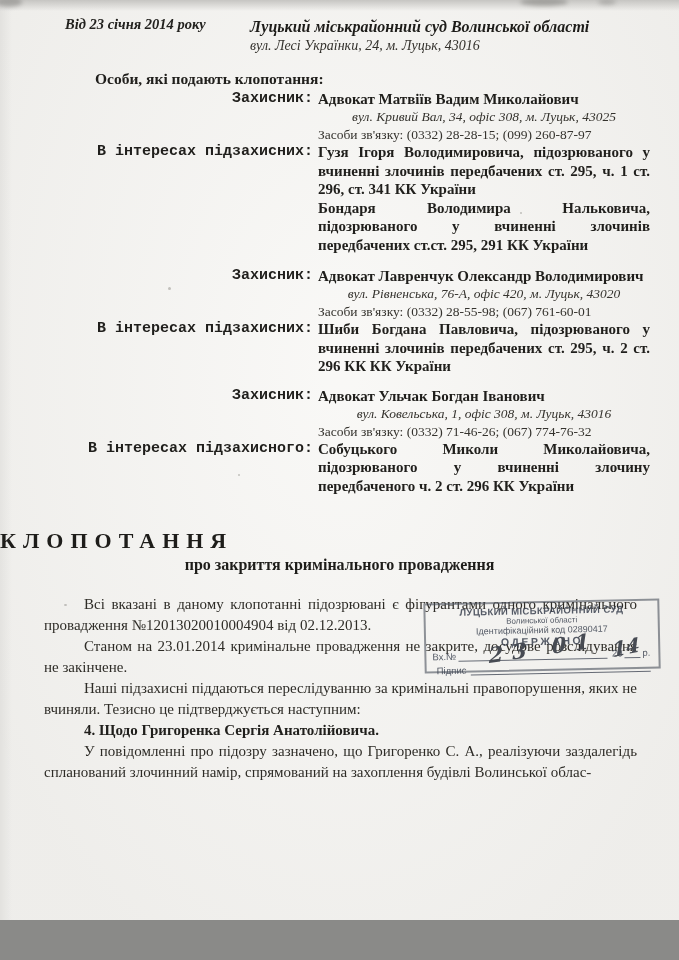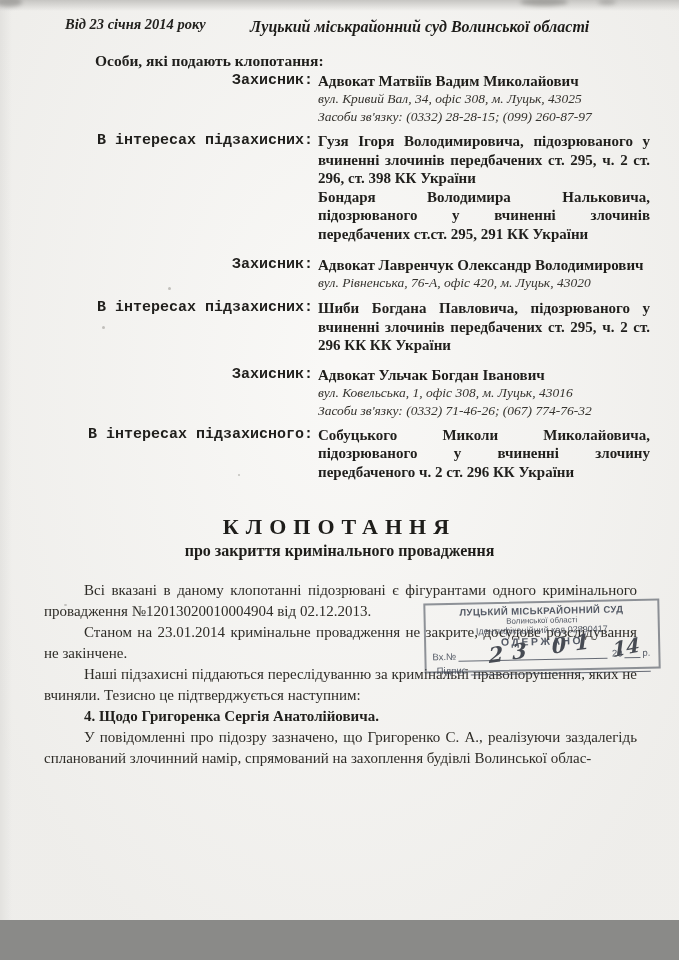--- a/index.html
+++ b/index.html
@@ -27,23 +27,23 @@
   .court-address { font-style:italic; font-size:14px; line-height:18px; color:#33312c; }
 
   .applicants-heading { margin:14px 2px 2px 95px; font-weight:bold; font-size:15.5px;
     line-height:19px; color:#201f1c; }
 
   .row { display:flex; }
   .row-label { width:313px; flex:none; text-align:right; font-weight:bold;
     font-size:15px; line-height:18px; color:#201f1c;font-family:Liberation Mono, monospace; }
   .row-value { margin-left:5px; width:332px; flex:none; }
   .p-name { font-weight:bold; font-size:15px; line-height:18px; color:#1f1e1b; }
-  .p-address { font-style:italic; font-size:13.5px; line-height:18px; color:#35332e; }
-  .p-contacts { font-style:italic; font-size:13.5px; line-height:17px; color:#35332e; }
-  .interests-row { margin-top:7px; }
+  .p-address { font-style:italic; font-size:13.5px; line-height:18px; color:#35332e;text-align:center; }
+  .p-contacts { font-size:13.5px; line-height:17px; color:#35332e; }
+  .interests-row { }
   .clients p { margin:0; font-weight:bold; font-size:15px; line-height:18.5px;
     text-align:justify; color:#201f1c; }
   .party-2 { margin-top:13px; }
   .party-3 { margin-top:11px; }
 
   .stamp { position:absolute; left:424px; top:601px; width:232px; height:66px;
     border:2px solid rgba(73,80,92,.6); transform:rotate(-1.2deg);
     color:rgba(66,73,86,.9); font-family:"Liberation Sans", sans-serif; z-index:3; }
   .stamp-l1 { margin-top:2px; text-align:center; font-size:9.5px; font-weight:bold; letter-spacing:.4px; }
   .stamp-l2 { text-align:center; font-size:8px; line-height:9px; }
@@ -55,21 +55,21 @@
   .u-mid { flex:1; margin:0 4px 0 2px; }
   .u-yr { width:16px; margin:0 2px; }
   .stamp-sig { display:flex; align-items:flex-end; padding:0 8px 0 10px; font-size:9.5px; margin-top:2px; }
   .u-sig { flex:1; margin-left:4px; height:11px; }
   .hand { position:absolute; font-family:"DejaVu Serif", serif; font-style:italic;
     font-weight:bold; color:#474b53; z-index:4; }
   .hand-dm { left:62px; top:-13px; font-size:21px; letter-spacing:9px;
     transform:rotate(-7deg) skewX(-6deg); }
   .hand-y { right:18px; top:-11px; font-size:20px; transform:rotate(-10deg) skewX(-8deg); }
 
-  .doc-title { margin-top:32px; text-align:center; font-size:22px; font-weight:bold;
+  .doc-title { margin-top:32px; text-align:left; font-size:22px; font-weight:bold;
     letter-spacing:7px; line-height:28px; color:#1e1d1a; }
   .doc-subtitle { text-align:center; font-size:16px; font-weight:bold; line-height:20px; color:#1e1d1a; }
 
   .body-text { margin:19px 42px 8px 44px; font-size:15px; line-height:21px;
     text-align:justify; color:#2e2c27; }
   .body-text p { margin:0; text-indent:40px; }
   .body-text p.bold { font-weight:bold; color:#201f1c; }
 
   .page-footer { position:absolute; top:921px; left:0; right:0; 
     font-size:13px; color:#45433e; }
@@ -85,49 +85,51 @@
   <div class="speck" style="left:102px;top:326px;width:3px;height:3px;"></div>
   <div class="speck" style="left:238px;top:474px;width:2px;height:2px;"></div>
   <div class="speck" style="left:64px;top:604px;width:3px;height:2px;"></div>
   <div class="speck" style="left:168px;top:287px;width:3px;height:3px;"></div>
   <div class="speck" style="left:520px;top:212px;width:2px;height:2px;"></div>
 
   <div class="header-row">
     <div class="date-line">Від 23 січня 2014 року</div>
     <div class="court-block">
       <div class="court-name">Луцький міськрайонний суд Волинської області</div>
+      <div class="court-address">вул. Лесі Українки, 24,  м. Луцьк, 43016</div>
     </div>
   </div>
 
   <div class="applicants-heading">Особи, які подають клопотання:</div>
 
   <div class="party party-1">
     <div class="row">
       <div class="row-label">Захисник:</div>
       <div class="row-value">
         <div class="p-name">Адвокат Матвіїв Вадим Миколайович</div>
         <div class="p-address">вул. Кривий Вал, 34, офіс 308, м. Луцьк, 43025</div>
         <div class="p-contacts">Засоби зв'язку:  (0332) 28-28-15; (099) 260-87-97</div>
       </div>
     </div>
     <div class="row interests-row">
       <div class="row-label">В інтересах підзахисних:</div>
       <div class="row-value clients">
-        <p>Гузя Ігоря Володимировича, підозрюваного у вчиненні злочинів передбачених ст. 295, ч. 2 ст. 296, ст. 398 КК України</p>
+        <p>Гузя Ігоря Володимировича, підозрюваного у вчиненні злочинів передбачених ст. 295, ч. 1 ст. 296, ст. 341 КК України</p>
         <p>Бондаря Володимира Нальковича, підозрюваного у вчиненні злочинів передбачених ст.ст. 295, 291 КК України</p>
       </div>
     </div>
   </div>
 
   <div class="party party-2">
     <div class="row">
       <div class="row-label">Захисник:</div>
       <div class="row-value">
         <div class="p-name">Адвокат Лавренчук Олександр Володимирович</div>
         <div class="p-address">вул. Рівненська, 76-А, офіс 420, м. Луцьк, 43020</div>
+        <div class="p-contacts">Засоби зв'язку:  (0332) 28-55-98; (067) 761-60-01</div>
       </div>
     </div>
     <div class="row interests-row">
       <div class="row-label">В інтересах підзахисних:</div>
       <div class="row-value clients">
         <p>Шиби Богдана Павловича, підозрюваного у вчиненні злочинів передбачених ст. 295, ч. 2 ст. 296 КК КК України</p>
       </div>
     </div>
   </div>
 

